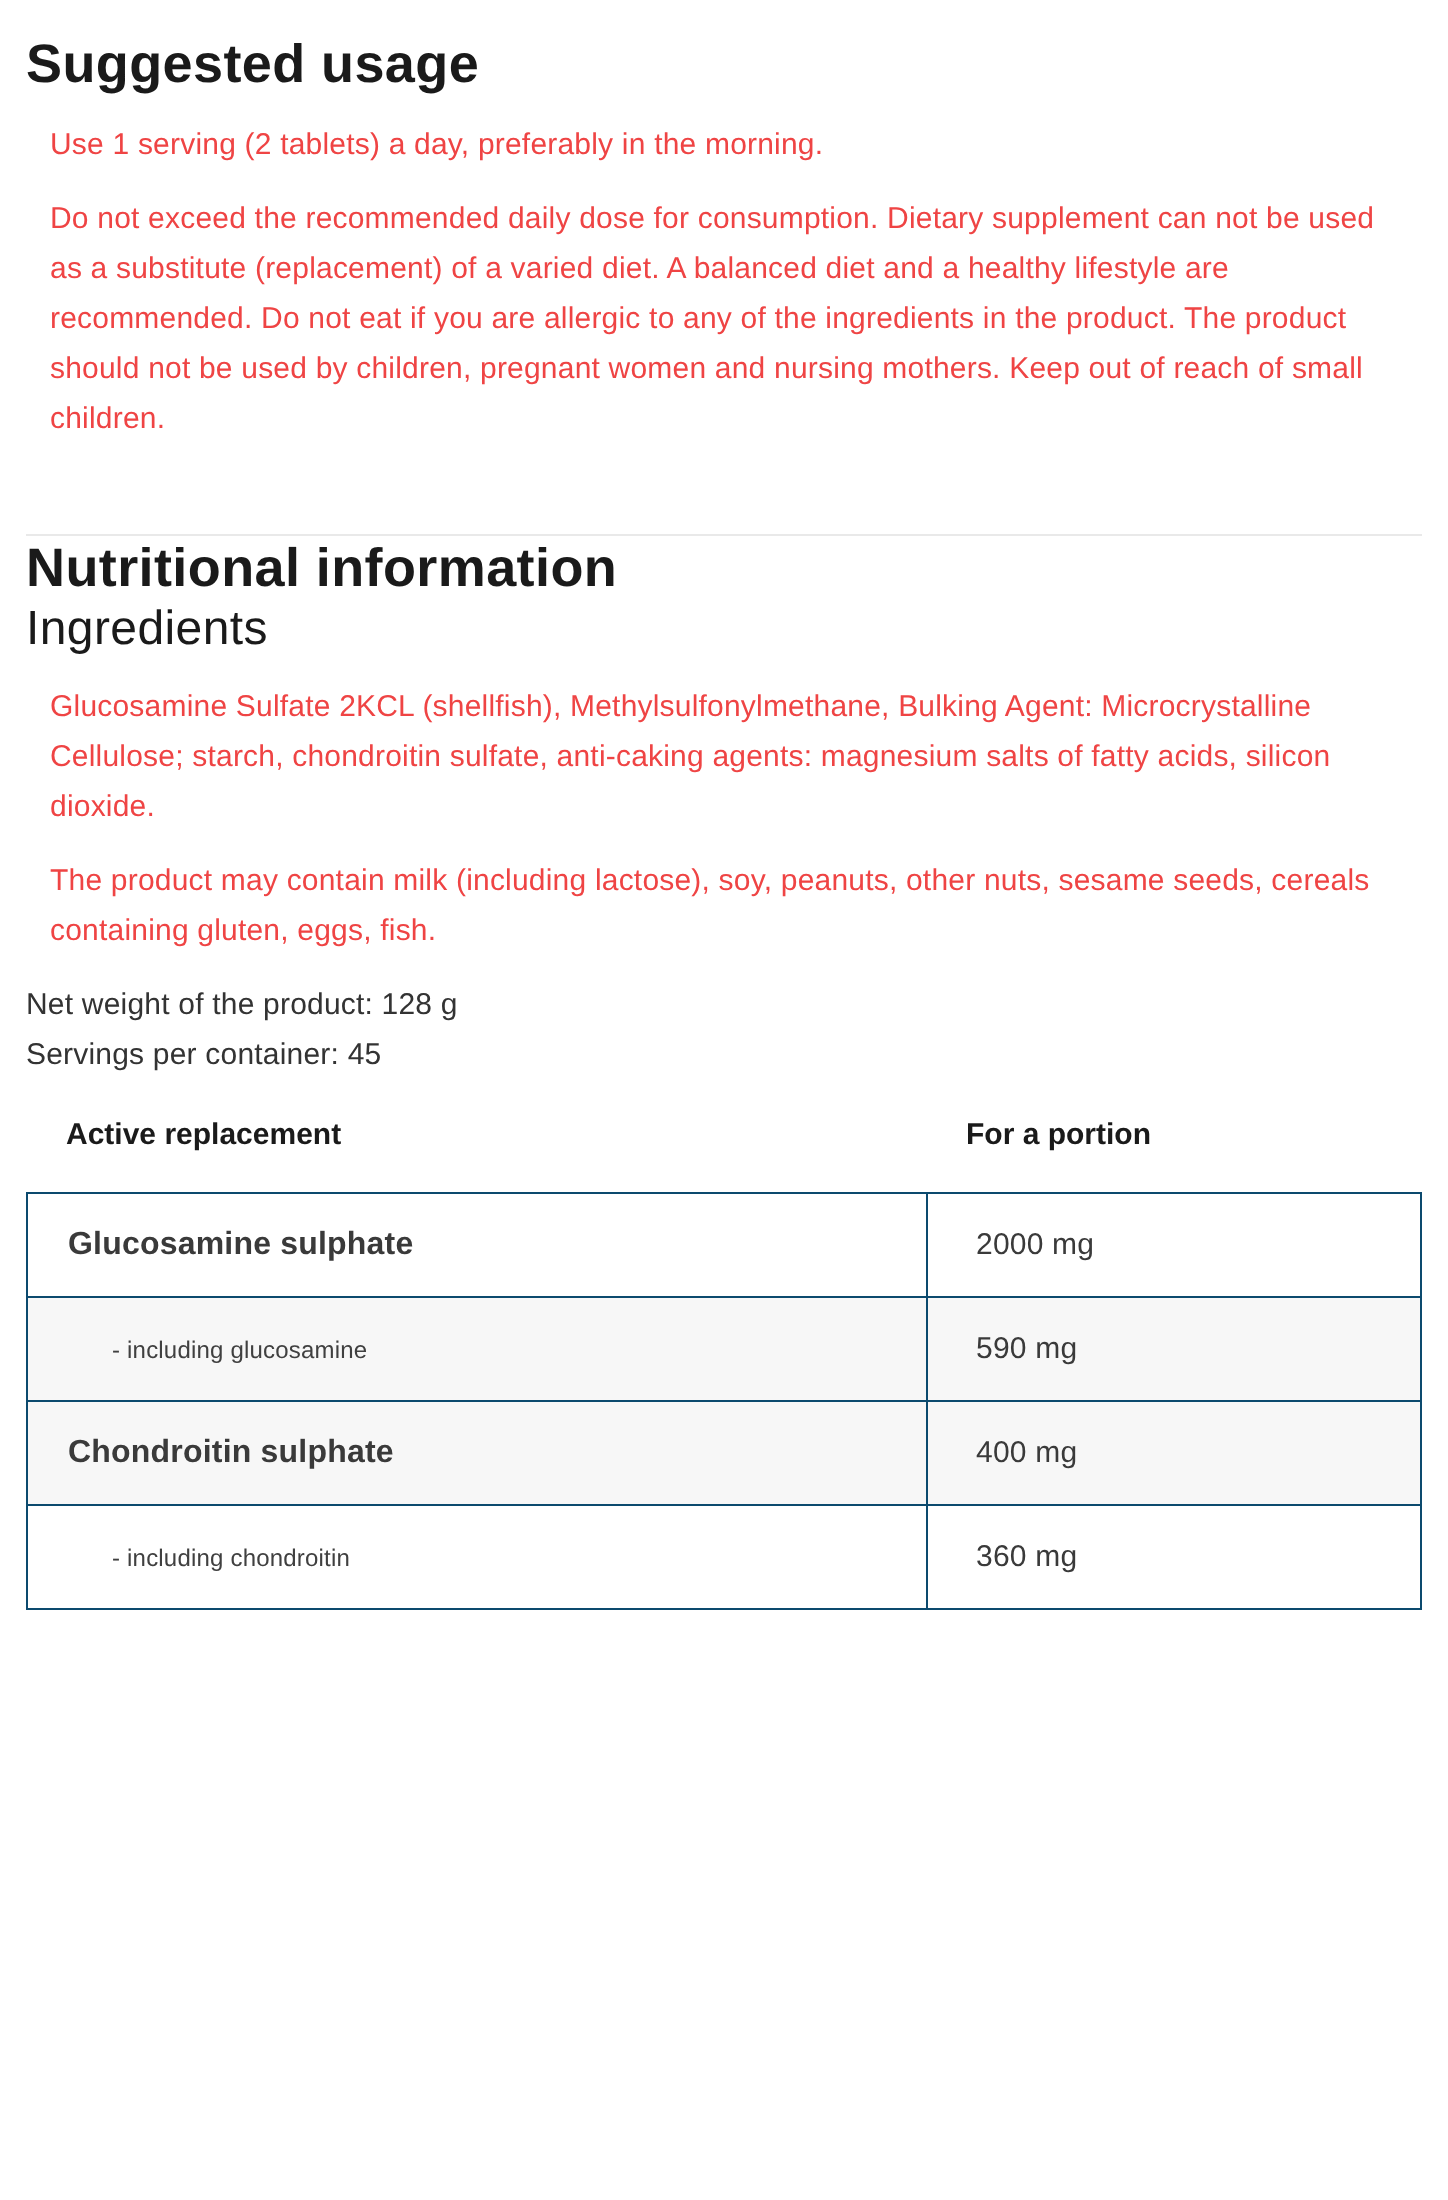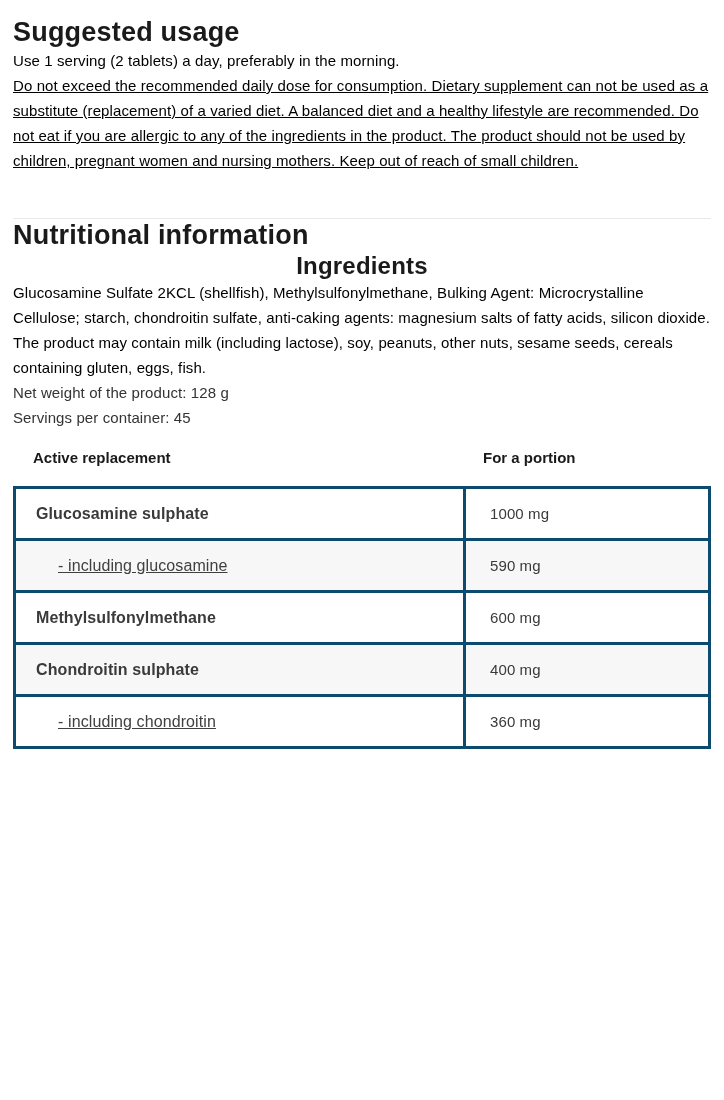--- a/index.html
+++ b/index.html
@@ -21,34 +21,33 @@
     font-size: 27px;
     line-height: 32px;
     font-weight: 700;
     color: #1a1a1a;
     letter-spacing: 0.2px;
   }
   h3.sub-title {
     margin: 0;
     font-size: 24px;
     line-height: 29px;
-    font-weight: 700;
+    font-weight: 400;
     color: #1a1a1a;
     letter-spacing: 0.2px;
-    text-align: center;
   }
   p.body-text {
-    margin: 0;
+    margin: 12px;
     font-size: 15px;
     line-height: 25px;
-    color: #000000;
+    color: #ef4444;
     letter-spacing: 0.1px;
   }
   .mt-intro   { margin-top: 31px; }
-  .mt-warn    { margin-top: 21px; text-decoration: underline; }
+  .mt-warn    { margin-top: 21px; }
   hr.section-divider {
     border: none;
     border-top: 1px solid #e9e9e9;
     margin: 45px 0 0 0;
   }
   .mt-nutri   { margin-top: 30px; }
   .mt-ingr    { margin-top: 26px; }
   .mt-comp    { margin-top: 20px; }
   .mt-allerg  { margin-top: 18px; }
   .mt-facts   { margin-top: 16px; }
@@ -77,43 +76,42 @@
     padding-left: 20px;
     text-align: center;
   }
   table.nutrition-table {
     margin-top: 18px;
     width: 698px;
     border-collapse: collapse;
     table-layout: fixed;
   }
   table.nutrition-table td {
-    border: 3px solid #0c4a6e;
+    border: 1px solid #0c4a6e;
     height: 52px;
     vertical-align: middle;
     font-size: 15px;
     color: #3a3a3a;
     box-sizing: border-box;
     letter-spacing: 0.1px;
   }
   td.ingredient-cell {
     width: 450px;
     padding-left: 20px;
     color: #1a1a1a;
   }
   td.ingredient-cell.bold {
     font-weight: 700;
     font-size: 16px;
   }
   td.ingredient-cell.indent {
     padding-left: 42px;
     font-weight: 400;
-    font-size: 16px;
+    font-size: 12px;
     color: #404040;
-    text-decoration: underline;
   }
   td.value-cell {
     padding-left: 24px;
   }
   tr.row-alt {
     background: #f7f7f7;
   }
 </style>
 </head>
 <body>
@@ -144,29 +142,25 @@
 
   <div class="table-head">
     <div class="col-ingredients">Active replacement</div>
     <div class="col-portion">For a portion</div>
   </div>
 
   <table class="nutrition-table">
     <tbody>
       <tr>
         <td class="ingredient-cell bold">Glucosamine sulphate</td>
-        <td class="value-cell">1000 mg</td>
+        <td class="value-cell">2000 mg</td>
       </tr>
       <tr class="row-alt">
         <td class="ingredient-cell indent">- including glucosamine</td>
         <td class="value-cell">590 mg</td>
-      </tr>
-      <tr>
-        <td class="ingredient-cell bold">Methylsulfonylmethane</td>
-        <td class="value-cell">600 mg</td>
       </tr>
       <tr class="row-alt">
         <td class="ingredient-cell bold">Chondroitin sulphate</td>
         <td class="value-cell">400 mg</td>
       </tr>
       <tr>
         <td class="ingredient-cell indent">- including chondroitin</td>
         <td class="value-cell">360 mg</td>
       </tr>
     </tbody>

